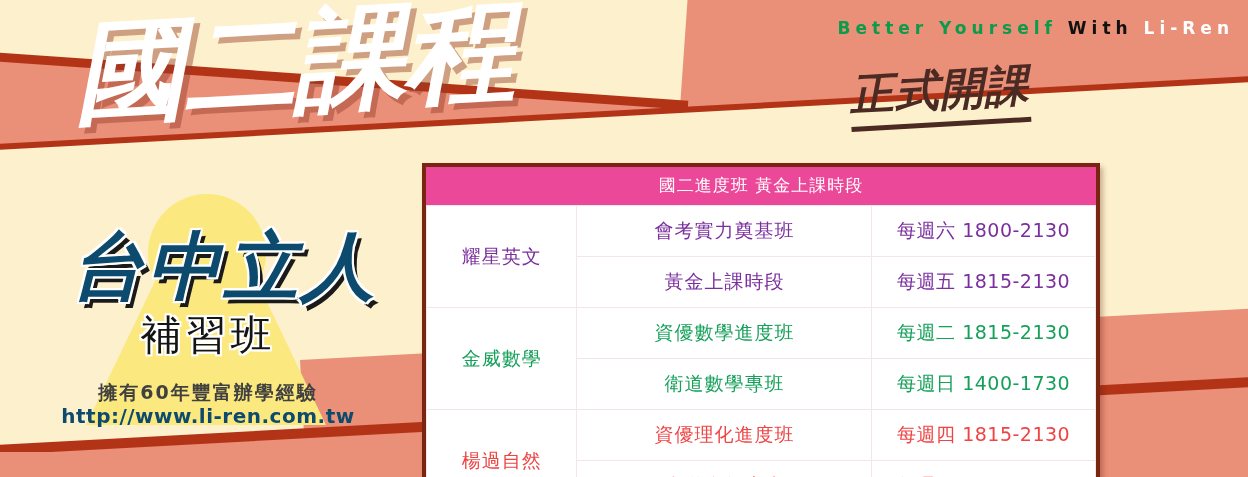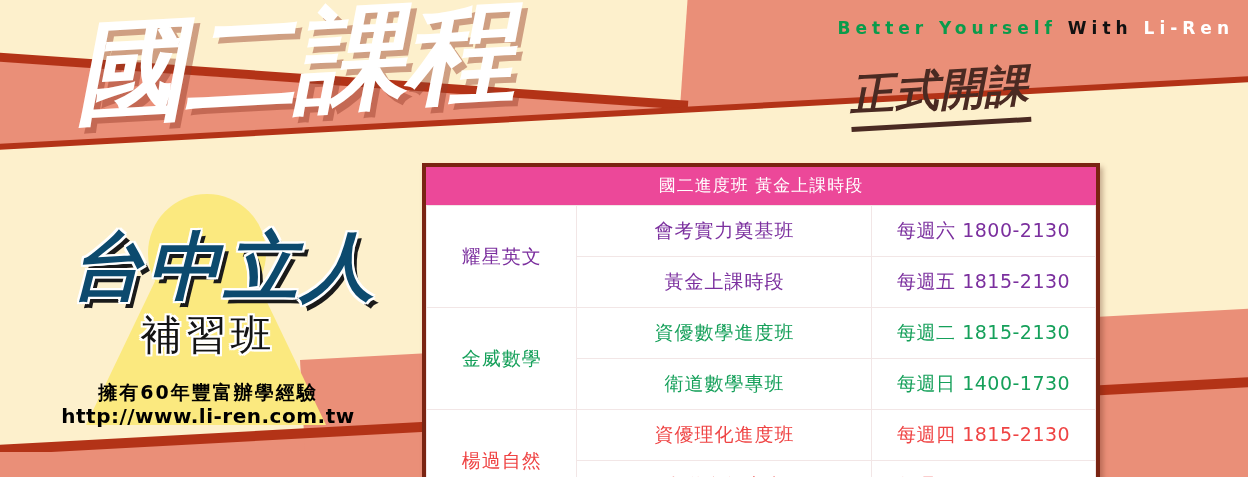--- a/index.html
+++ b/index.html
@@ -227,34 +227,34 @@
   }
   .logo-exp {
     position: absolute;
     left: 0;
     top: 190px;
     width: 360px;
     text-align: center;
     font-family: "DejaVu Sans", "Liberation Sans", sans-serif;
     font-size: 19px;
     font-weight: bold;
-    color: #000000;
+    color: #404040;
     letter-spacing: 2px;
     white-space: nowrap;
   }
   .logo-url {
     position: absolute;
     left: 0;
     top: 214px;
     width: 360px;
     text-align: center;
     font-family: "DejaVu Sans", "Liberation Sans", sans-serif;
     font-size: 20px;
     font-weight: bold;
-    color: #000000;
+    color: #0c4a6e;
     letter-spacing: 0.5px;
     white-space: nowrap;
   }
 
   
   #schedule {
     position: absolute;
     left: 422px;
     top: 163px;
     width: 678px;

